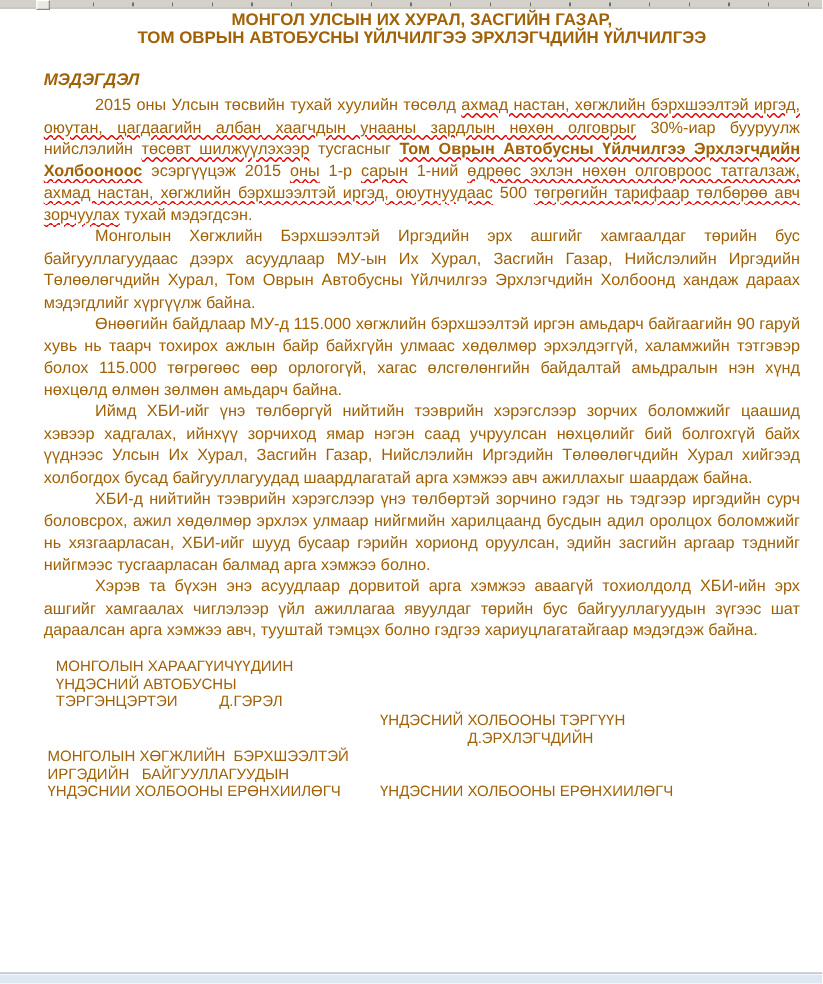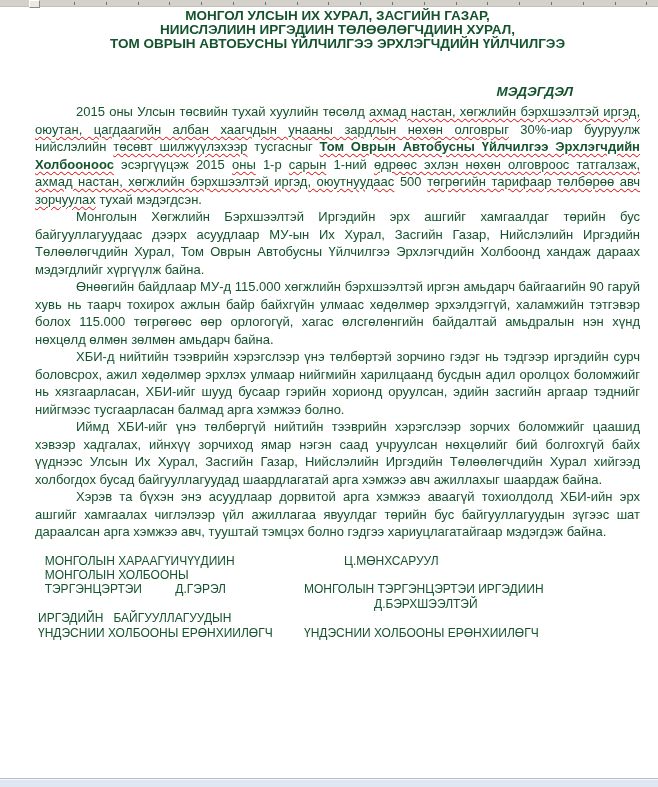--- a/index.html
+++ b/index.html
@@ -1,33 +1,33 @@
 <!DOCTYPE html>
 <html><head>
 <meta charset="utf-8">
 <style>
   html,body{margin:0;padding:0;background:#ffffff;}
   .page{
     position:relative;width:658px;height:787px;overflow:hidden;background:#ffffff;
-    font-family:"Liberation Sans","DejaVu Sans",sans-serif;color:#14532d;
+    font-family:"Liberation Sans","DejaVu Sans",sans-serif;color:#a16207;
   }
   
   .ruler{position:absolute;top:0;left:0;width:658px;height:6px;background:#d4d1ca;border-bottom:1px solid #c3c0b8;}
   .ruler::after{
     content:"";position:absolute;left:74px;right:2px;top:2px;height:3px;
     background:repeating-linear-gradient(to right,#6f6f6f 0 1px,transparent 1px 31.8px);
   }
   .tab-box{
     position:absolute;left:29px;top:0;width:11px;height:8px;background:#ece9e2;
     border:1px solid #8a8a8a;border-top-color:#ffffff;border-left-color:#ffffff;box-sizing:border-box;
   }
   
   .doc{position:absolute;top:7px;left:0;width:658px;padding:0 18px 0 35px;box-sizing:border-box;}
   .doc-header{margin-top:2px;text-align:center;font-weight:bold;font-size:13.5px;line-height:14px;}
-  .memo-title{margin-top:34px;text-align:right;padding-right:67px;font-weight:bold;font-style:italic;font-size:13.5px;line-height:14px;}
+  .memo-title{margin-top:20px;padding-right:67px;font-weight:bold;font-style:italic;font-size:13.5px;line-height:14px;}
   .doc-body{margin-top:4px;text-align:justify;font-size:13px;line-height:17.5px;}
   .doc-body p{margin:0;text-indent:41px;}
   .sp{text-decoration:underline;text-decoration-style:wavy;text-decoration-color:#e00000;text-decoration-thickness:1px;text-underline-offset:2px;}
   .b{font-weight:bold;}
   
   .sigs{margin-top:13px;font-size:12px;line-height:14.4px;padding-left:3px;}
   .sig-row{display:flex;}
   .sig-left{flex:0 0 266px;white-space:pre;overflow:visible;}
   .sig-right{flex:1 1 auto;white-space:pre;}
   
@@ -42,54 +42,56 @@
 <div class="page">
 
   <div class="ruler">
     <div class="tab-box"></div>
   </div>
 
   <div class="doc">
 
     <div class="doc-header">
       <div>МОНГОЛ УЛСЫН ИХ ХУРАЛ, ЗАСГИЙН ГАЗАР,</div>
-      <div>НИИСЛЭЛИИН ИРГЭДИИН ТӨЛӨӨЛӨГЧДИИН ХУРАЛ,</div>
       <div>ТОМ ОВРЫН АВТОБУСНЫ ҮЙЛЧИЛГЭЭ ЭРХЛЭГЧДИЙН ҮЙЛЧИЛГЭЭ</div>
     </div>
 
     <div class="memo-title">МЭДЭГДЭЛ</div>
 
     <div class="doc-body" id="doc-body">
         <p><span>2015 оны Улсын төсвийн тухай хуулийн төсөлд </span><span class="sp">ахмад настан, хөгжлийн бэрхшээлтэй иргэд, оюутан, цагдаагийн албан хаагчдын унааны зардлын нөхөн олговрыг</span><span> 30%-иар бууруулж нийслэлийн </span><span class="sp">төсөвт шилжүүлэхээр</span><span> тусгасныг </span><span class="sp b">Том Оврын Автобусны Үйлчилгээ Эрхлэгчдийн Холбооноос</span><span> эсэргүүцэж 2015 </span><span class="sp">оны</span><span> 1-р </span><span class="sp">сарын</span><span> 1-ний </span><span class="sp">өдрөөс эхлэн нөхөн олговроос татгалзаж, ахмад настан, хөгжлийн бэрхшээлтэй иргэд, оюутнуудаас</span><span> 500 </span><span class="sp">төгрөгийн тарифаар төлбөрөө авч зорчуулах</span><span> тухай мэдэгдсэн.</span></p>
         <p><span>Монголын Хөгжлийн Бэрхшээлтэй Иргэдийн эрх ашгийг хамгаалдаг төрийн бус байгууллагуудаас дээрх асуудлаар МУ-ын Их Хурал, Засгийн Газар, Нийслэлийн Иргэдийн Төлөөлөгчдийн Хурал, Том Оврын Автобусны Үйлчилгээ Эрхлэгчдийн Холбоонд хандаж дараах мэдэгдлийг хүргүүлж байна.</span></p>
         <p><span>Өнөөгийн байдлаар МУ-д 115.000 хөгжлийн бэрхшээлтэй иргэн амьдарч байгаагийн 90 гаруй хувь нь таарч тохирох ажлын байр байхгүйн улмаас хөдөлмөр эрхэлдэггүй, халамжийн тэтгэвэр болох 115.000 төгрөгөөс өөр орлогогүй, хагас өлсгөлөнгийн байдалтай амьдралын нэн хүнд нөхцөлд өлмөн зөлмөн амьдарч байна.</span></p>
+        <p><span>Иймд ХБИ-ийг үнэ төлбөргүй нийтийн тээврийн хэрэгслээр зорчих боломжийг цаашид хэвээр хадгалах, ийнхүү зорчиход ямар нэгэн саад учруулсан нөхцөлийг бий болгохгүй байх үүднээс Улсын Их Хурал, Засгийн Газар, Нийслэлийн Иргэдийн Төлөөлөгчдийн Хурал хийгээд холбогдох бусад байгууллагуудад шаардлагатай арга хэмжээ авч ажиллахыг шаардаж байна.</span></p>
         <p><span>ХБИ-д нийтийн тээврийн хэрэгслээр үнэ төлбөртэй зорчино гэдэг нь тэдгээр иргэдийн сурч боловсрох, ажил хөдөлмөр эрхлэх улмаар нийгмийн харилцаанд бусдын адил оролцох боломжийг нь хязгаарласан, ХБИ-ийг шууд бусаар гэрийн хорионд оруулсан, эдийн засгийн аргаар тэднийг нийгмээс тусгаарласан балмад арга хэмжээ болно.</span></p>
-        <p><span>Иймд ХБИ-ийг үнэ төлбөргүй нийтийн тээврийн хэрэгслээр зорчих боломжийг цаашид хэвээр хадгалах, ийнхүү зорчиход ямар нэгэн саад учруулсан нөхцөлийг бий болгохгүй байх үүднээс Улсын Их Хурал, Засгийн Газар, Нийслэлийн Иргэдийн Төлөөлөгчдийн Хурал хийгээд холбогдох бусад байгууллагуудад шаардлагатай арга хэмжээ авч ажиллахыг шаардаж байна.</span></p>
         <p><span>Хэрэв та бүхэн энэ асуудлаар дорвитой арга хэмжээ аваагүй тохиолдолд ХБИ-ийн эрх ашгийг хамгаалах чиглэлээр үйл ажиллагаа явуулдаг төрийн бус байгууллагуудын зүгээс шат дараалсан арга хэмжээ авч, тууштай тэмцэх болно гэдгээ хариуцлагатайгаар мэдэгдэж байна.</span></p>
       </div>
 
     <div class="sigs" id="sigs">
         <div class="sig-row">
           <span class="sig-left">  МОНГОЛЫН ХАРААГҮИЧҮҮДИИН</span>
-          <span class="sig-right">            Ц.МӨНХСАРУУЛ</span>
         </div>
         <div class="sig-row">
-          <span class="sig-left">  МОНГОЛЫН ХОЛБООНЫ</span>
+          <span class="sig-left">  ҮНДЭСНИЙ АВТОБУСНЫ</span>
           <span class="sig-right"></span>
         </div>
         <div class="sig-row">
           <span class="sig-left">  ТЭРГЭНЦЭРТЭИ          Д.ГЭРЭЛ</span>
-          <span class="sig-right">МОНГОЛЫН ТЭРГЭНЦЭРТЭИ ИРГЭДИИН</span>
         </div>
         <div class="sig-row">
           <span class="sig-left"></span>
+          <span class="sig-right">ҮНДЭСНИЙ ХОЛБООНЫ ТЭРГҮҮН</span>
         </div>
         <div class="sig-row">
           <span class="sig-left"></span>
-          <span class="sig-right">                     Д.БЭРХШЭЭЛТЭЙ</span>
+          <span class="sig-right">                     Д.ЭРХЛЭГЧДИЙН</span>
+        </div>
+        <div class="sig-row">
+          <span class="sig-left">МОНГОЛЫН ХӨГЖЛИЙН  БЭРХШЭЭЛТЭЙ</span>
+          <span class="sig-right"></span>
         </div>
         <div class="sig-row">
           <span class="sig-left">ИРГЭДИЙН   БАЙГУУЛЛАГУУДЫН</span>
         </div>
         <div class="sig-row">
           <span class="sig-left">ҮНДЭСНИИ ХОЛБООНЫ ЕРӨНХИИЛӨГЧ</span>
           <span class="sig-right">ҮНДЭСНИИ ХОЛБООНЫ ЕРӨНХИИЛӨГЧ</span>
         </div>
       </div>
 

